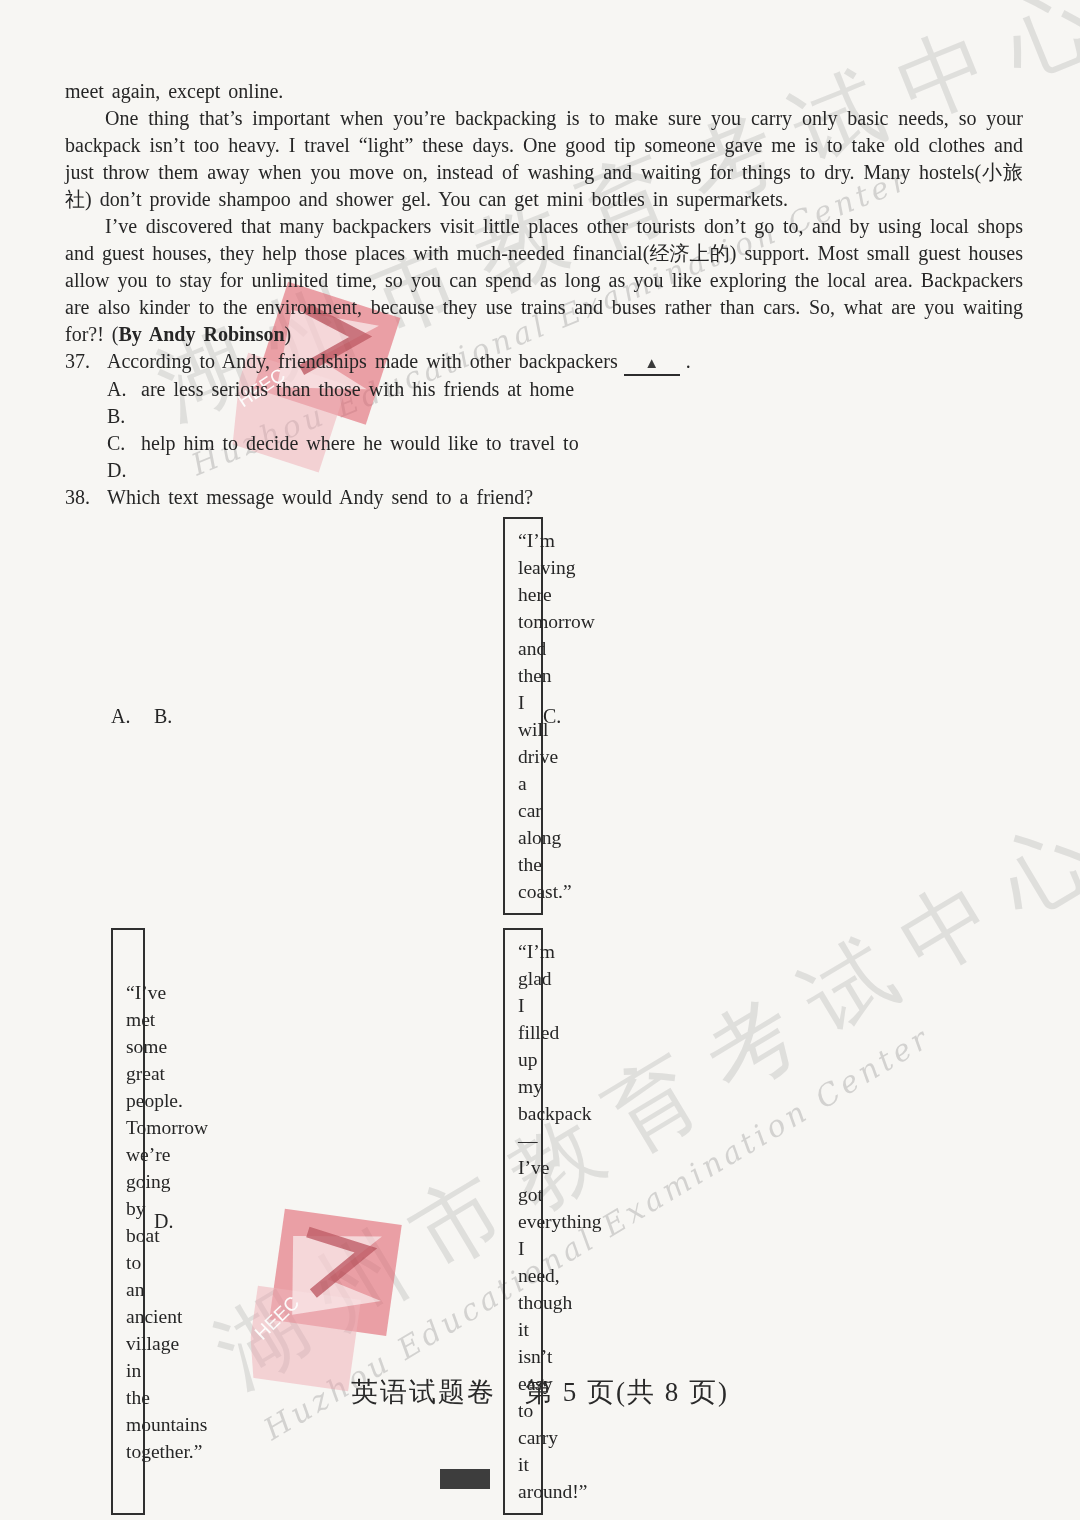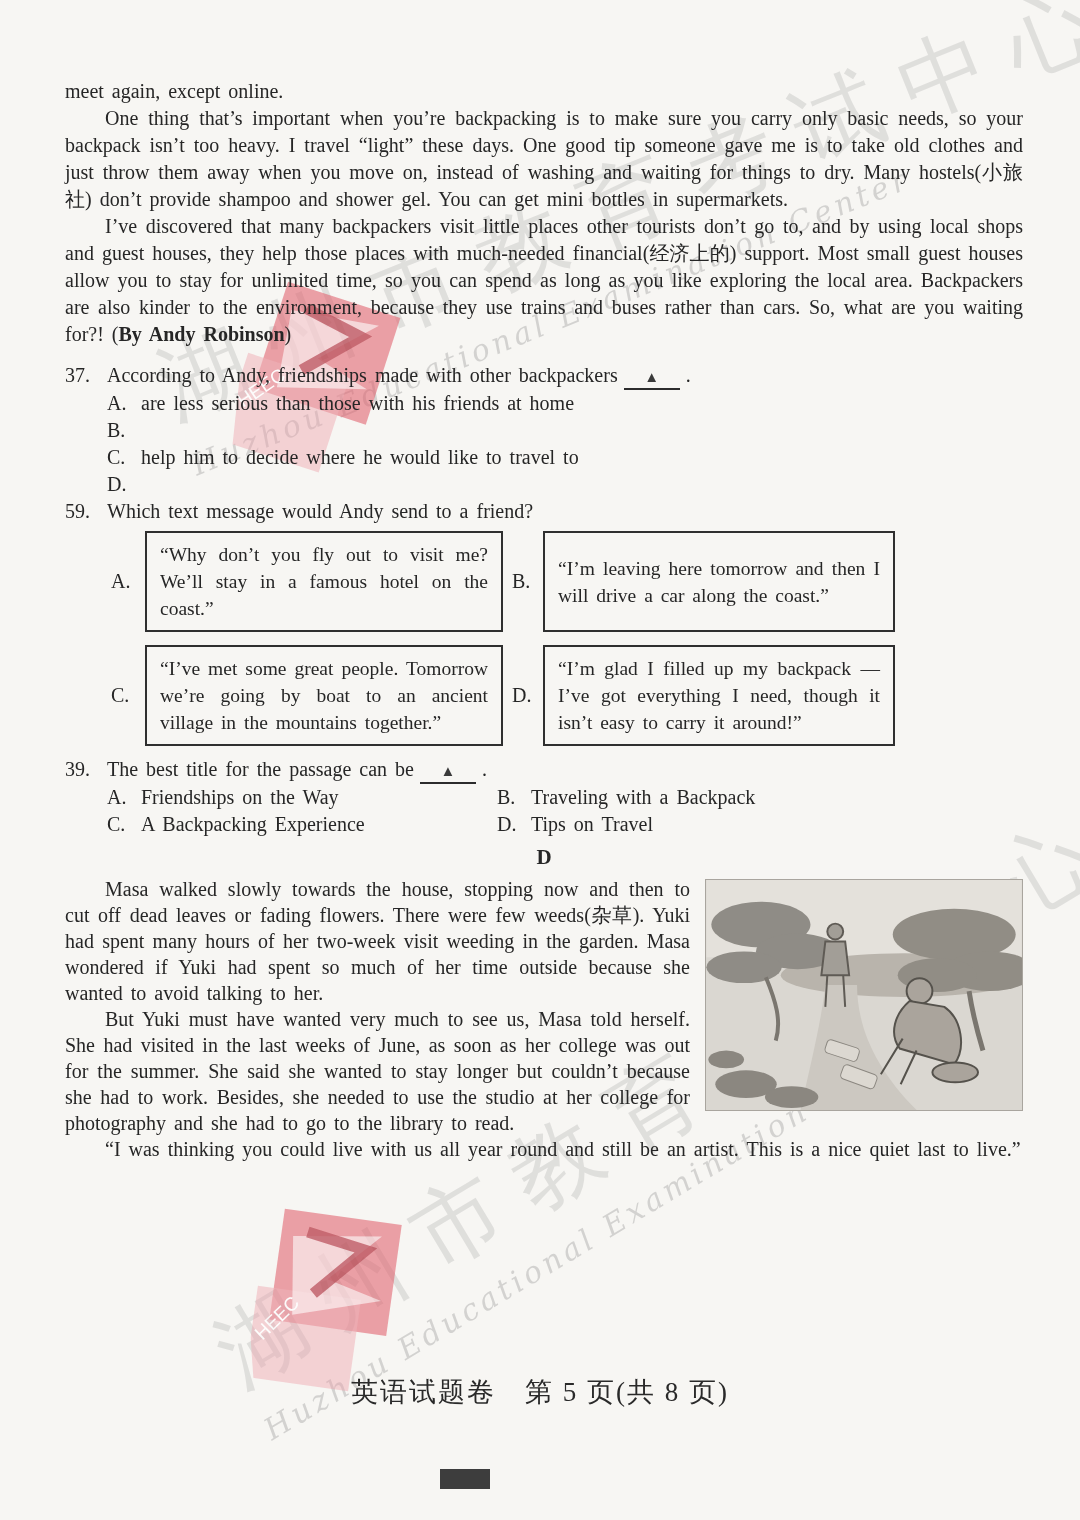--- a/index.html
+++ b/index.html
@@ -32,21 +32,21 @@
   
   .content {
     position:relative; z-index:1;
     padding:78px 57px 0 65px;
     font-size:20px; line-height:27px;
     text-align:justify; word-spacing:3px;
   }
   p.ind { text-indent:40px; }
   .byline { font-weight:bold; }
 
-  .q-block { margin-top:14px; }
+  .q-block { }
   .q-row { display:flex; }
   .q-num { flex:0 0 42px; }
   .q-body { flex:1; }
   .opts { margin-left:42px; }
   .opt { display:flex; }
   .opt-label { flex:0 0 34px; }
   .blank {
     display:inline-block; width:56px; height:24px;
     border-bottom:2px solid #2c2c2c; text-align:center;
     font-size:15px; line-height:22px; color:#3a3a3a;
@@ -155,28 +155,25 @@
           <span>help him to decide where he would like to travel to</span>
         </div>
       <div class="opt">
           <span class="opt-label">D.</span>
         </div>
     </div>
   </div>
 
   <div>
     <div class="q-row">
-      <span class="q-num">59.</span>
+      <span class="q-num">38.</span>
       <span class="q-body">Which text message would Andy send to a friend?</span>
     </div>
     <div class="msg-grid">
       <div class="msg-label">A.</div>
-      <div class="msg-box">
-          <span>“Why don’t you fly out to visit me? We’ll stay in a famous hotel on the coast.”</span>
-        </div>
       <div class="msg-label msg-label-r">B.</div>
       <div class="msg-box">
           <span>“I’m leaving here tomorrow and then I will drive a car along the coast.”</span>
         </div>
       <div class="msg-label">C.</div>
       <div class="msg-box">
           <span>“I’ve met some great people. Tomorrow we’re going by boat to an ancient village in the mountains together.”</span>
         </div>
       <div class="msg-label msg-label-r">D.</div>
       <div class="msg-box">

